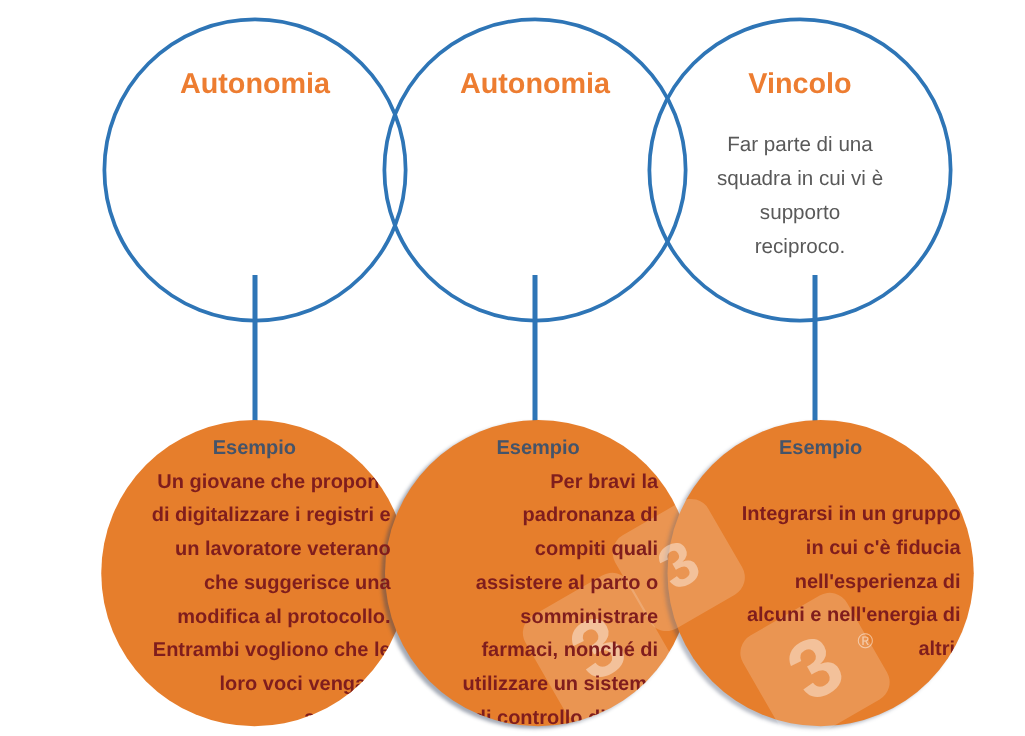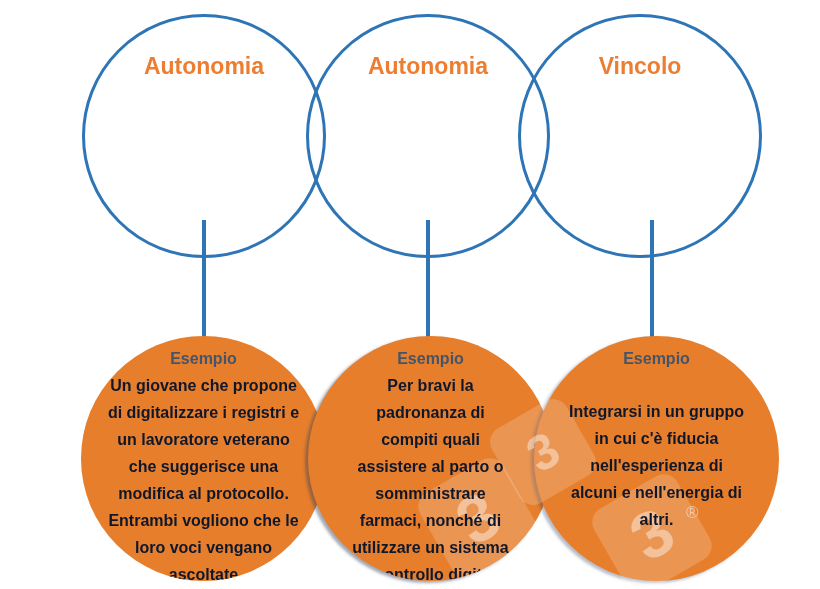--- a/index.html
+++ b/index.html
@@ -77,22 +77,23 @@
     line-height: 26px;
     font-weight: bold;
     color: #44546A;
   }
   .o-circle p {
     position: relative; z-index: 6;
     margin: 0 auto;
     font-size: 16px;
     line-height: 27px;
     font-weight: bold;
-    color: #0f172a;
+    color: #7f1d1d;
     white-space: pre-line;
+    text-align: right;
   }
   .o-circle.o1 p { width: 218px; margin-top: 0; }
   .o-circle.o2 p { width: 192px; margin-top: 0; }
   .o-circle.o3 p { width: 224px; margin-top: 26px; }
 
   .reg-mark {
     position: absolute;
     left: 152px; top: 167px;
     z-index: 6;
     font-size: 17px;
@@ -129,20 +130,24 @@
     </div>
   </div>
   <div class="top-circle c2">
     <div class="content">
       <h2>Autonomia</h2>
     </div>
   </div>
   <div class="top-circle c3">
     <div class="content">
       <h2>Vincolo</h2>
+      <p>Far parte di una
+squadra in cui vi è
+supporto
+reciproco.</p>
     </div>
   </div>
 
   <div class="connector l1"></div>
   <div class="connector l2"></div>
   <div class="connector l3"></div>
 
   <div class="o-circle o1">
     <h2>Esempio</h2>
     <p>Un giovane che propone

